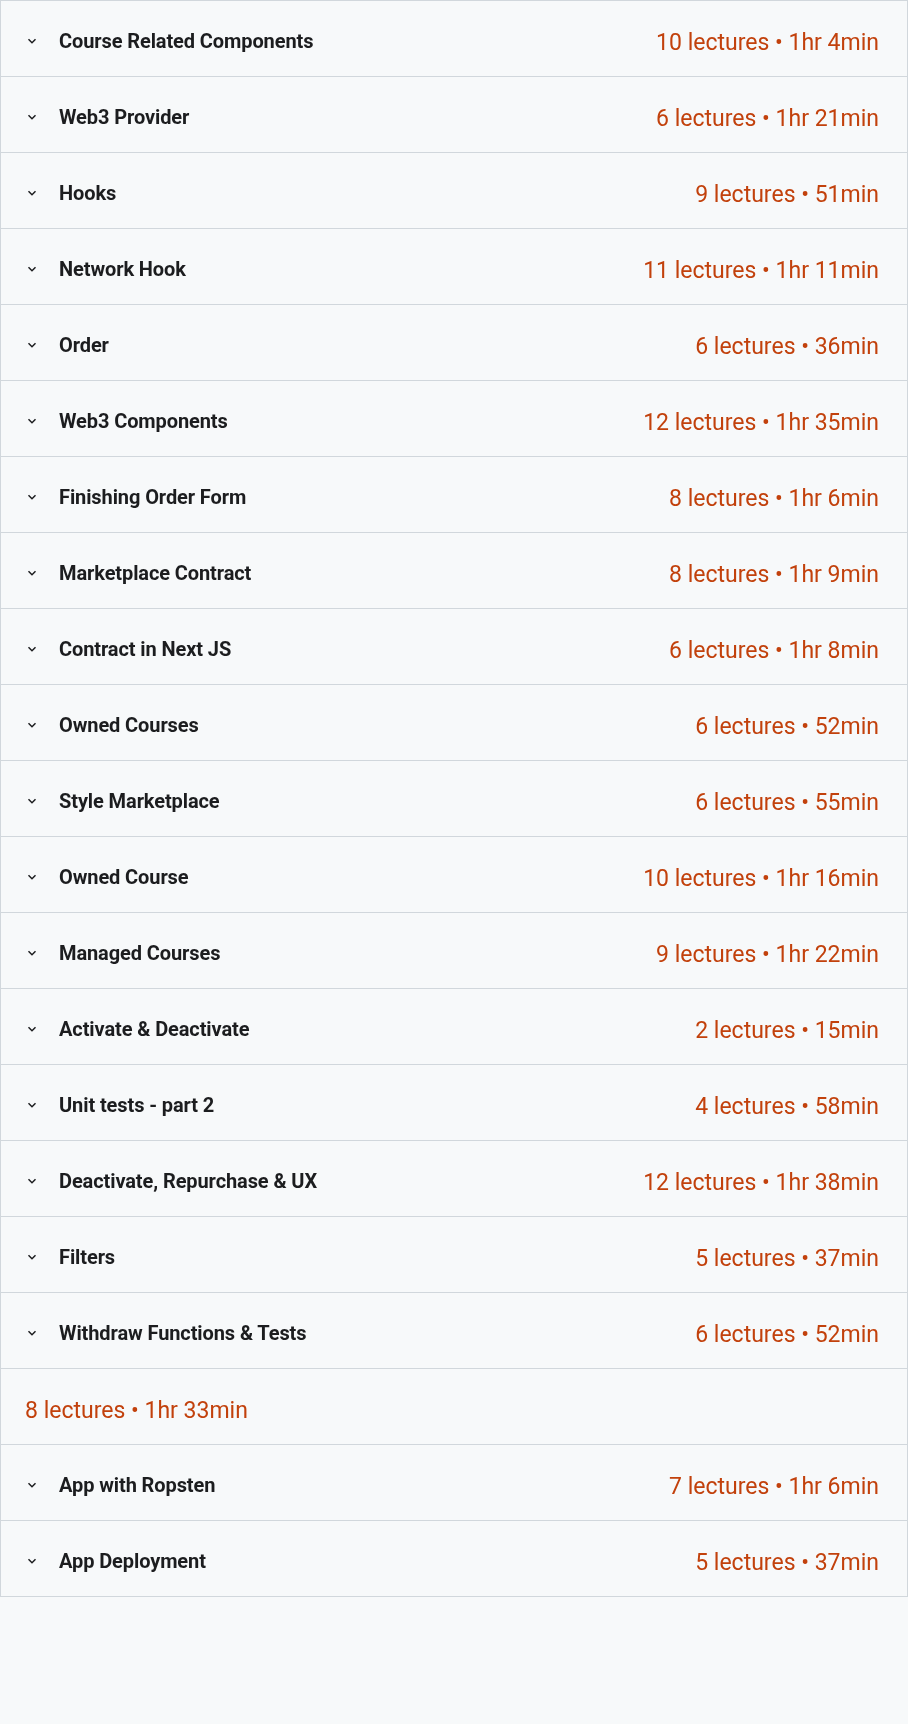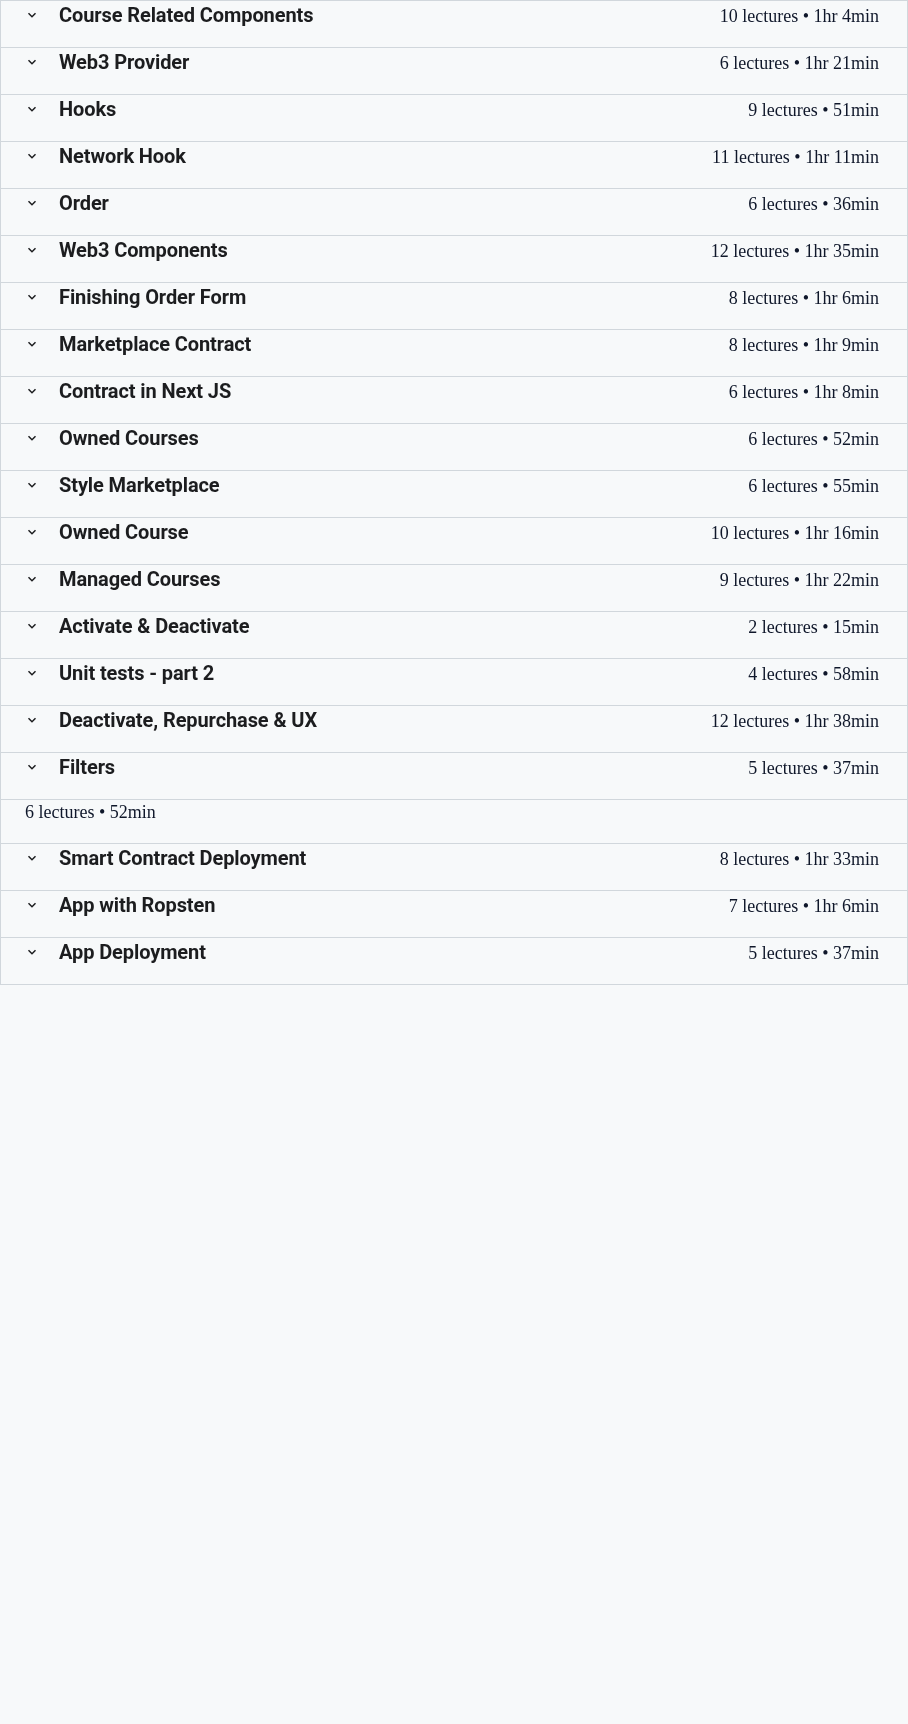--- a/index.html
+++ b/index.html
@@ -7,23 +7,23 @@
     font-family: -apple-system, BlinkMacSystemFont, "Segoe UI", Roboto, "Helvetica Neue", Arial, sans-serif;
     background: #f7f9fa;
     width: 908px;
   }
   .panel {
     border: 1px solid #d1d7dc;
     background: #f7f9fa;
   }
   .section {
     display: flex;
-    align-items: flex-end;
+    align-items: flex-start;
     justify-content: space-between;
-    padding: 2px 28px 20px 24px;
+    padding: 28px 28px 20px 24px;
     border-bottom: 1px solid #d1d7dc;
     cursor: pointer;
   }
   .section:last-child { border-bottom: none; }
   .left {
     display: flex;
     align-items: center;
     gap: 20px;
   }
   .chevron {
@@ -41,24 +41,23 @@
     stroke-width: 2.5;
     fill: none;
   }
   .title {
     font-size: 20px;
     font-weight: 700;
     color: #1c1d1f;
     letter-spacing: -0.1px;
   }
   .meta {
-    font-size: 18px;
-    color: #0f172a;
+    font-size: 23px;
+    color: #c2410c;
     white-space: nowrap;
-    font-family: Liberation Serif, serif;
   }
 </style>
 </head>
 <body>
 
 <div class="panel" id="panel">
     <div class="section">
       <div class="left">
         <span class="chevron">
           <svg viewBox="0 0 24 24">
@@ -239,31 +238,31 @@
         <span class="chevron">
           <svg viewBox="0 0 24 24">
             <polyline points="6 9 12 15 18 9"></polyline>
           </svg>
         </span>
         <span class="title">Filters</span>
       </div>
       <span class="meta">5 lectures • 37min</span>
     </div>
     <div class="section">
+      <div class="left">
+        <span class="chevron">
+          <svg viewBox="0 0 24 24">
+            <polyline points="6 9 12 15 18 9"></polyline>
+          </svg>
+        </span>
+        <span class="title">Withdraw Functions &amp; Tests</span>
+      </div>
       <span class="meta">6 lectures • 52min</span>
     </div>
     <div class="section">
-      <div class="left">
-        <span class="chevron">
-          <svg viewBox="0 0 24 24">
-            <polyline points="6 9 12 15 18 9"></polyline>
-          </svg>
-        </span>
-        <span class="title">Smart Contract Deployment</span>
-      </div>
       <span class="meta">8 lectures • 1hr 33min</span>
     </div>
     <div class="section">
       <div class="left">
         <span class="chevron">
           <svg viewBox="0 0 24 24">
             <polyline points="6 9 12 15 18 9"></polyline>
           </svg>
         </span>
         <span class="title">App with Ropsten</span>

